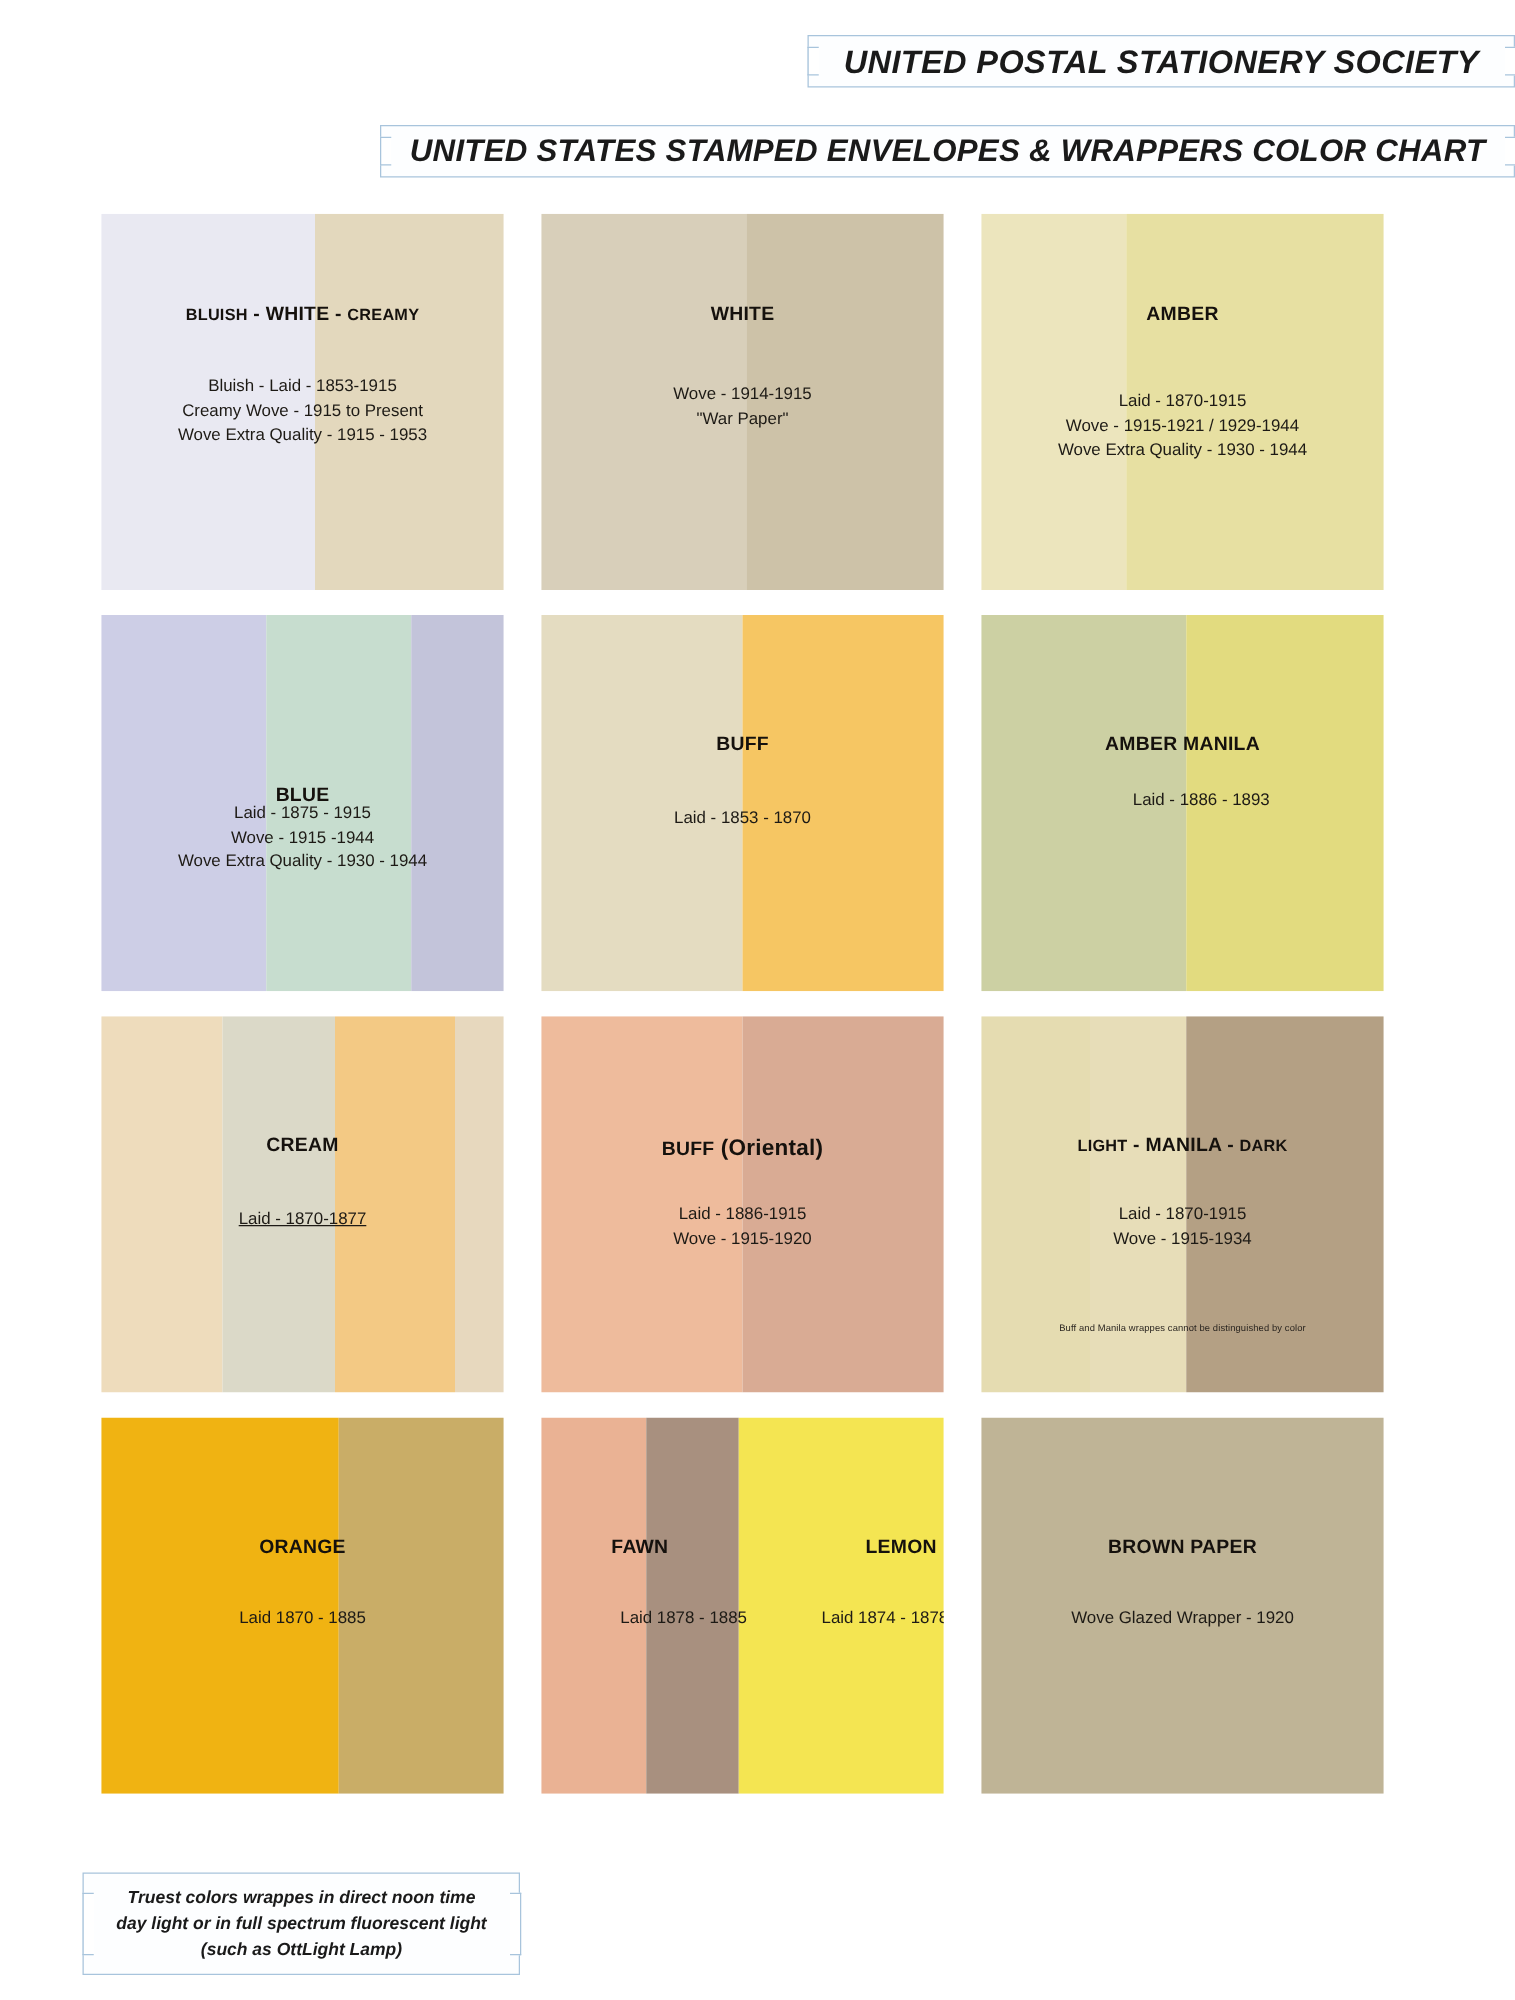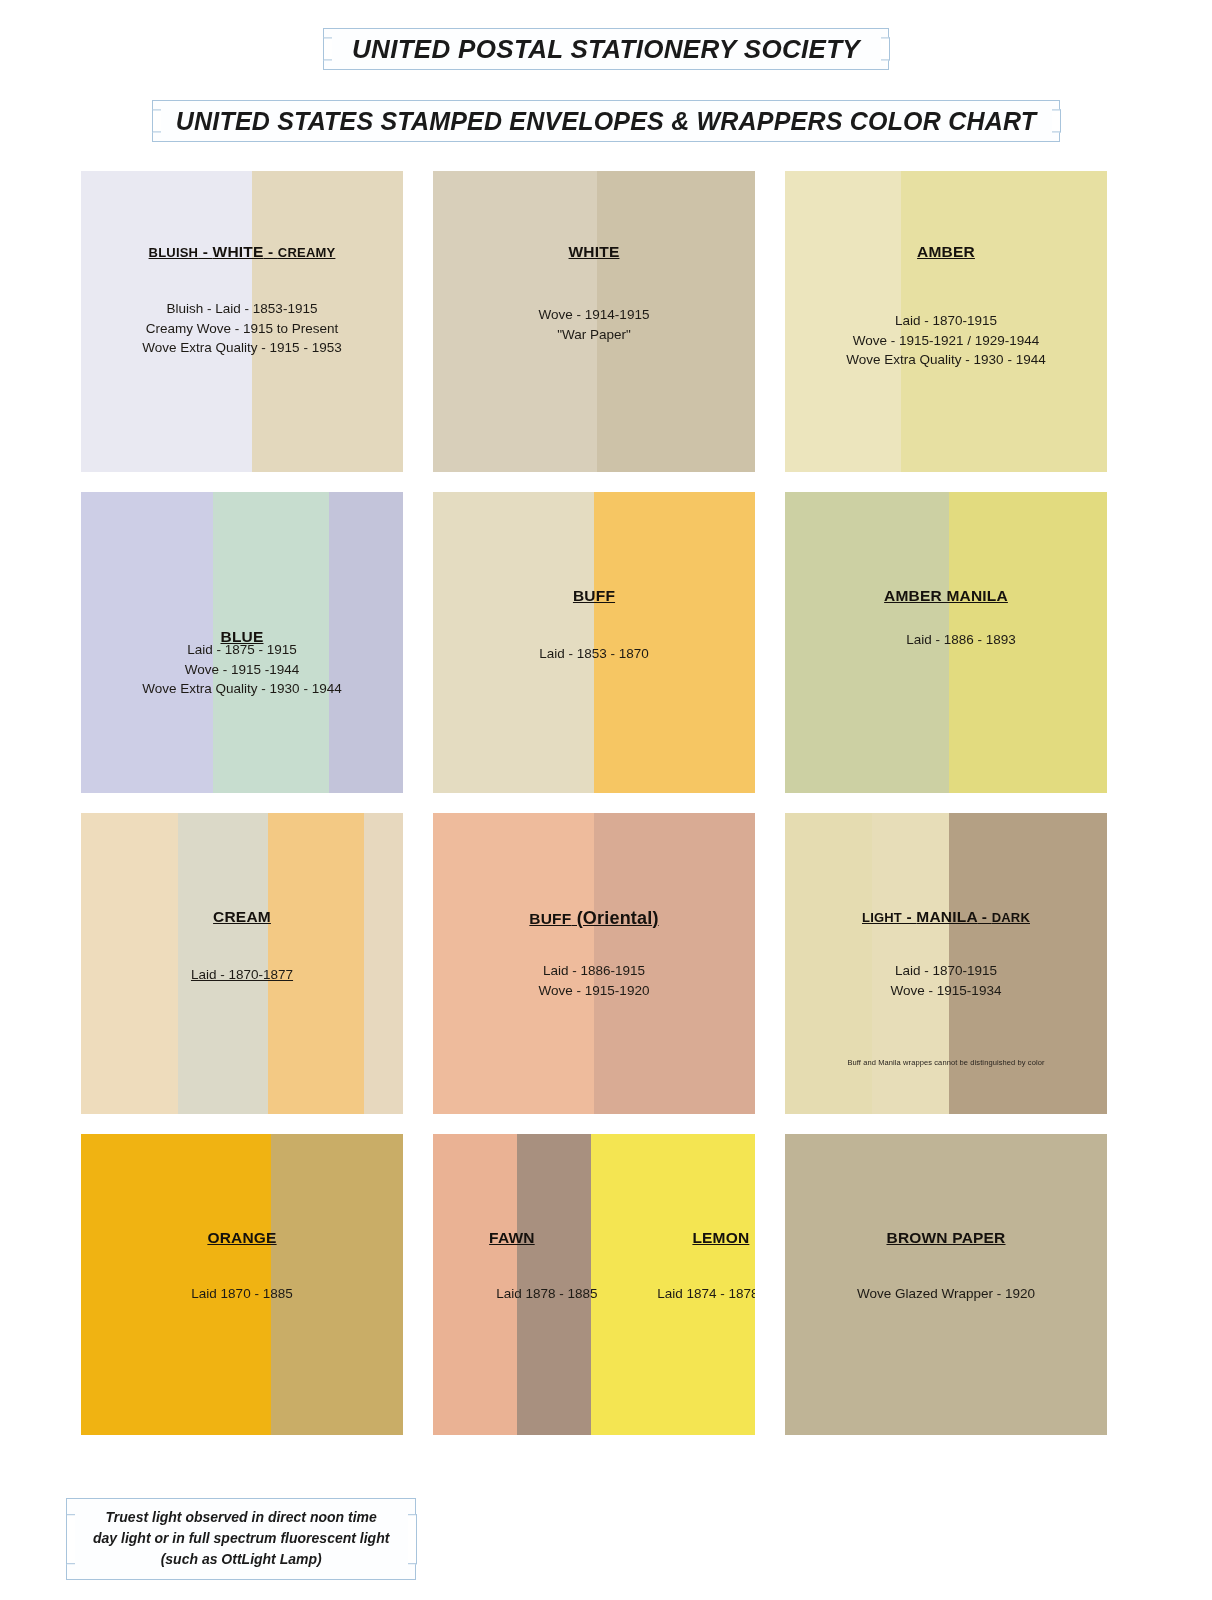--- a/index.html
+++ b/index.html
@@ -12,21 +12,21 @@
     background: #ffffff;
     font-family: "Liberation Sans", sans-serif;
     color: #1a1a1a;
     overflow: hidden;
     position: relative;
   }
 
   
   .banner-wrap {
     display: flex;
-    justify-content: center;
+    justify-content: flex-end;
     width: 100%;
   }
   .banner {
     position: relative;
     border: 1.5px solid #a8c4dc;
     background: #fdfeff;
     box-sizing: border-box;
     text-align: center;
     display: flex;
     align-items: center;
@@ -109,21 +109,20 @@
     right: 0;
     text-align: center;
     z-index: 2;
   }
   .swatch-heading {
     font-size: 15.5px;
     font-weight: bold;
     color: #15110d;
     line-height: 1.2;
     letter-spacing: 0.2px;
-    text-decoration: underline;
   }
   .swatch-heading .hd-small {
     font-size: 13px;
     font-weight: bold;
   }
   .swatch-heading .hd-sep {
     font-weight: bold;
   }
   .swatch-heading .hd-paren {
     font-size: 18px;
@@ -365,17 +364,17 @@
         <div class="swatch-heading"><span>BROWN PAPER</span></div>
       </div>
       <div class="swatch-content swatch-lines" style="top: 150px;">
         <div>Wove Glazed Wrapper - 1920</div>
       </div>
     </div>
   </div>
 
 <div id="footer">
   <div class="footer-banner">
-    <div class="footer-line">Truest light observed in direct noon time</div>
+    <div class="footer-line">Truest colors wrappes in direct noon time</div>
     <div class="footer-line">day light or in full spectrum fluorescent light</div>
     <div class="footer-line">(such as OttLight Lamp)</div>
   </div>
 </div>
 
 </body></html>

